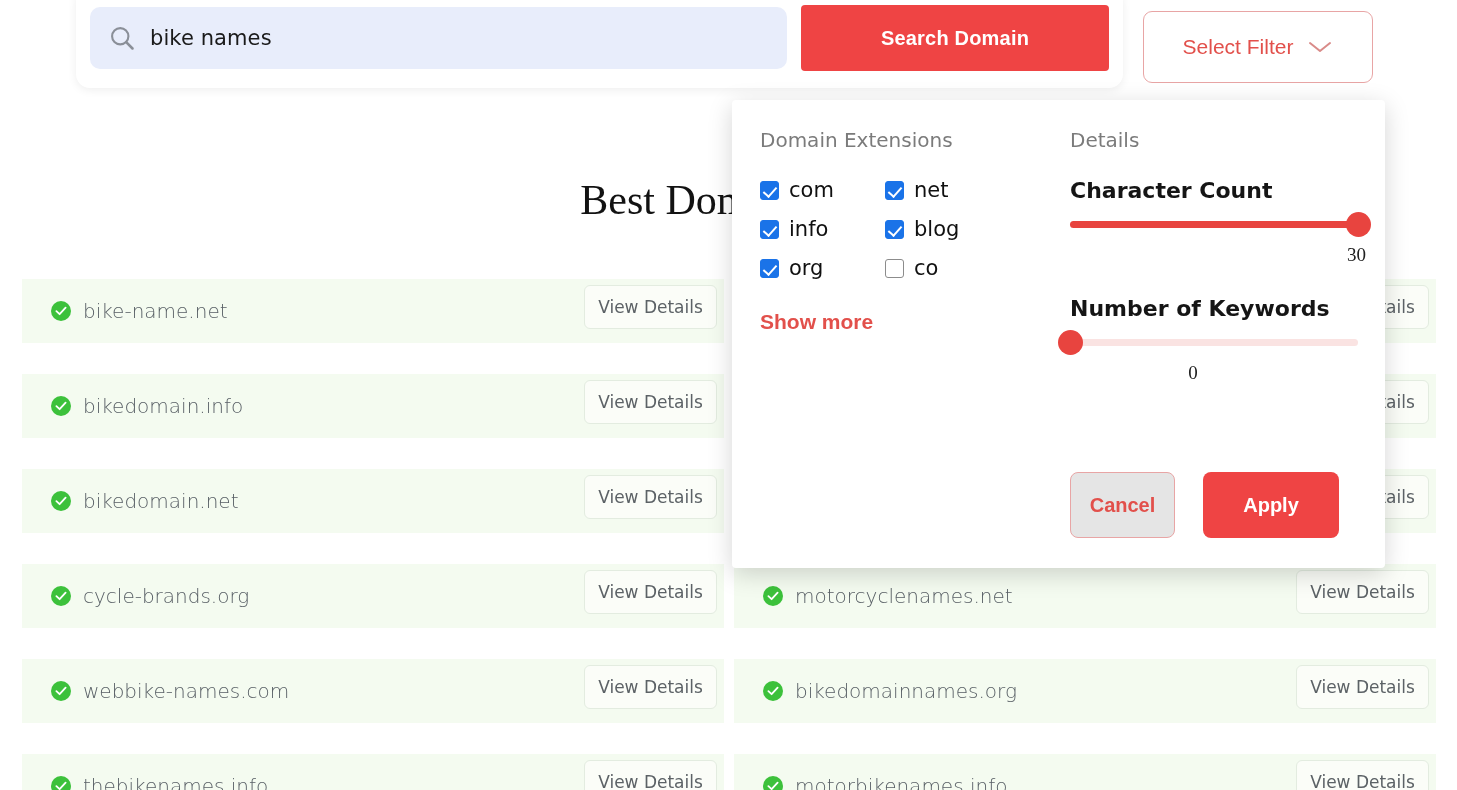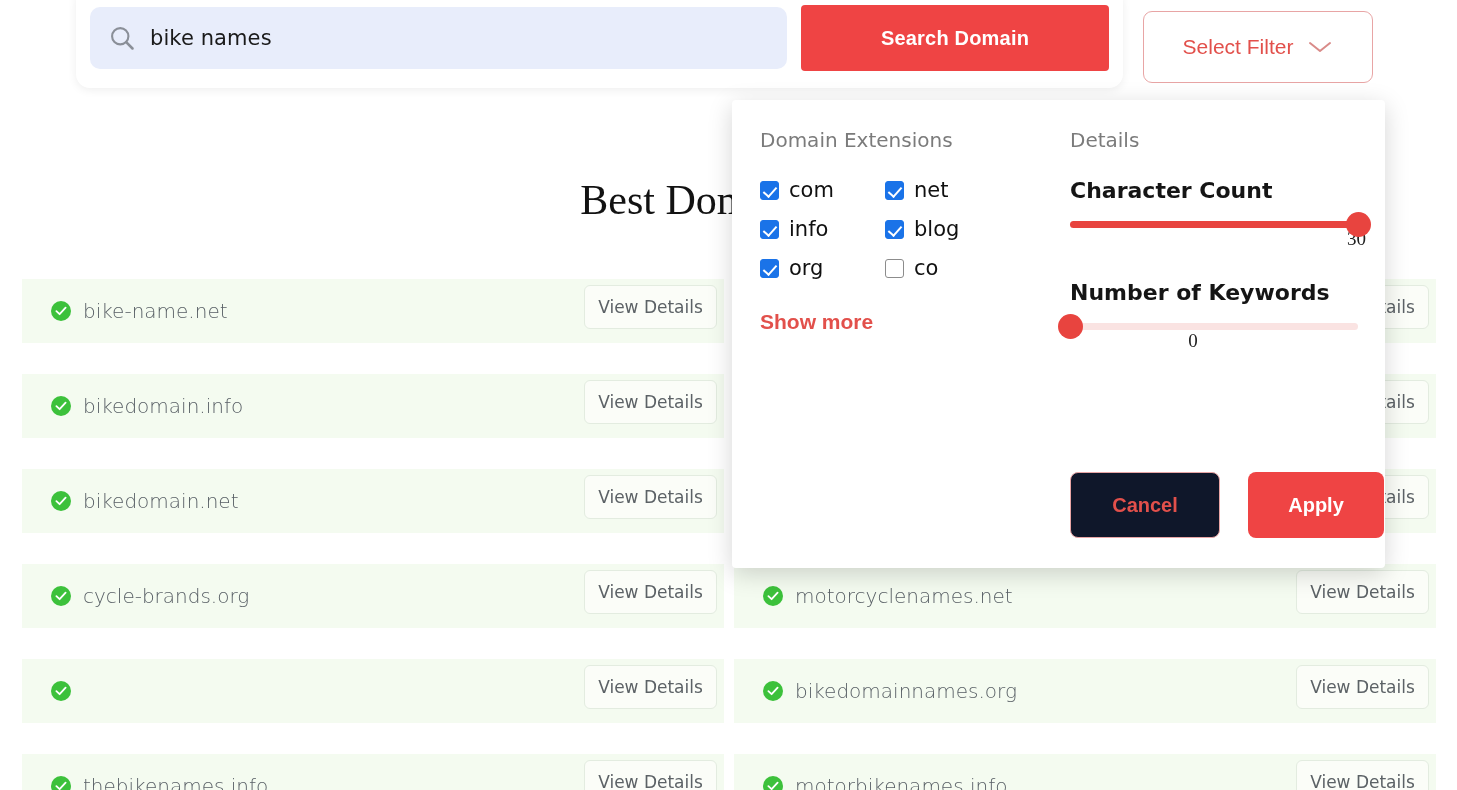--- a/index.html
+++ b/index.html
@@ -157,33 +157,33 @@
   .slider-fill {
     position: absolute; left: 0; top: 0; height: 7px;
     background: #e8443f; border-radius: 4px;
   }
   .slider-thumb {
     position: absolute; top: 50%;
     width: 25px; height: 25px; margin-top: -12.5px; margin-left: -12.5px;
     background: #e8443f; border-radius: 50%; cursor: pointer;
   }
   .slider-value {
-    font-size: 19px; color: #202020;
+    margin-top: 16px; font-size: 19px; color: #202020;
     font-family: "Liberation Serif", serif;
   }
   .sv-right { text-align: right; padding-right: 4px; }
   .sv-mid { text-align: center; padding-right: 54px; }
 
   .panel-actions {
     position: absolute; left: 338px; top: 372px;
     display: flex; gap: 28px;
   }
   .btn-cancel {
-    width: 150px; height: 66px;
-    background: #0f172a; border: 1.5px solid #e8a5a5; border-radius: 8px;
+    width: 105px; height: 66px;
+    background: #e5e5e5; border: 1.5px solid #e8a5a5; border-radius: 8px;
     color: #e2504b; font-size: 20px; font-weight: bold; cursor: pointer;
     display:flex; align-items:center; justify-content:center;text-align:right;
   }
   .btn-apply {
     width: 136px; height: 66px;
     background: #ef4444; border: none; border-radius: 8px;
     color: #ffffff; font-size: 20px; font-weight: bold; cursor: pointer;
     display:flex; align-items:center; justify-content:center;
   }
 </style>
@@ -225,20 +225,21 @@
           <path d="M5.4 10.2 L8.6 13.2 L14.6 6.6" stroke="#ffffff" stroke-width="1.8" fill="none" stroke-linecap="round" stroke-linejoin="round"></path>
         </svg>
         <span class="domain">cycle-brands.org</span>
         <button class="details-btn">View Details</button>
       </div>
       <div class="row">
         <svg class="check" viewBox="0 0 20 20">
           <circle cx="10" cy="10" r="10" fill="#3cc13b"></circle>
           <path d="M5.4 10.2 L8.6 13.2 L14.6 6.6" stroke="#ffffff" stroke-width="1.8" fill="none" stroke-linecap="round" stroke-linejoin="round"></path>
         </svg>
+        <span class="domain">webbike-names.com</span>
         <button class="details-btn">View Details</button>
       </div>
       <div class="row">
         <svg class="check" viewBox="0 0 20 20">
           <circle cx="10" cy="10" r="10" fill="#3cc13b"></circle>
           <path d="M5.4 10.2 L8.6 13.2 L14.6 6.6" stroke="#ffffff" stroke-width="1.8" fill="none" stroke-linecap="round" stroke-linejoin="round"></path>
         </svg>
         <span class="domain">thebikenames.info</span>
         <button class="details-btn">View Details</button>
       </div>

